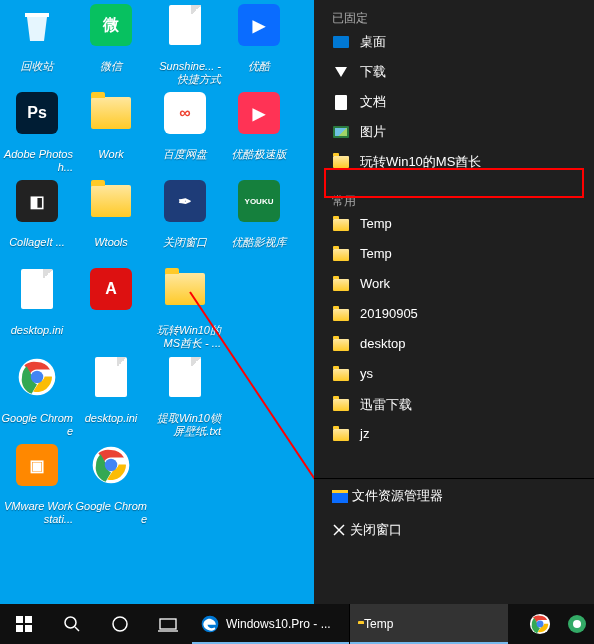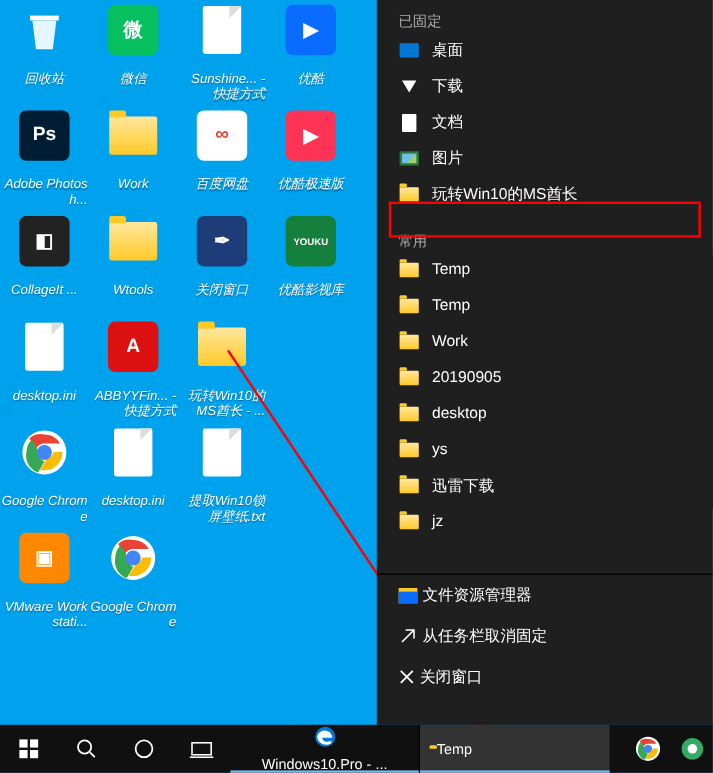--- a/index.html
+++ b/index.html
@@ -126,21 +126,20 @@
       <div class="di">
         <span class="ico">
           <span class="file-ico"></span>
         </span>
         <span class="lbl">desktop.ini</span>
       </div>
       <div class="di">
         <span class="ico">
           <span class="app-ico" style="background:#d11;color:#fff;font-size:16px">A</span>
         </span>
-        <span class="lbl">ABBYYFin... - 快捷方式</span>
       </div>
       <div class="di">
         <span class="ico">
           <span class="folder-ico"></span>
         </span>
         <span class="lbl">玩转Win10的MS酋长 - ...</span>
       </div>
       <div class="di"></div>
       <div class="di">
         <span class="ico">
@@ -288,28 +287,20 @@
           <span class="jico">
             <svg width="16" height="13" viewBox="0 0 16 13">
               <rect width="16" height="13" fill="#ffca28"></rect>
               <rect y="3" width="16" height="10" fill="#0a6cff"></rect>
             </svg>
           </span>
           <span>文件资源管理器</span>
         </div>
         <div class="jl-sys">
           <span class="jico">
-            <svg width="16" height="16" viewBox="0 0 16 16" fill="none" stroke="#fff" stroke-width="1.3">
-              <path d="M3 13L13 3M6 3h7v7"></path>
-            </svg>
-          </span>
-          <span>从任务栏取消固定</span>
-        </div>
-        <div class="jl-sys">
-          <span class="jico">
             <svg width="14" height="14" viewBox="0 0 14 14" stroke="#fff" stroke-width="1.5">
               <line x1="2" y1="2" x2="12" y2="12"></line>
               <line x1="12" y1="2" x2="2" y2="12"></line>
             </svg>
           </span>
           <span>关闭窗口</span>
         </div>
       </div>
     <div class="jl-highlight" style="left:10px; top:168px; width:260px; height:30px;"></div>
   </div>
@@ -333,21 +324,21 @@
       <svg width="18" height="18" viewBox="0 0 18 18" fill="none" stroke="#fff" stroke-width="1.5">
           <circle cx="9" cy="9" r="7"></circle>
         </svg>
     </div>
     <div class="tb-btn">
       <svg width="20" height="16" viewBox="0 0 20 16" fill="none" stroke="#fff" stroke-width="1.3">
           <rect x="2" y="3" width="16" height="10"></rect>
           <line x1="0" y1="15" x2="20" y2="15"></line>
         </svg>
     </div>
-    <div class="tb-app running" style="width:158px; border-right:1px solid #000;flex-direction:column;">
+    <div class="tb-app running" style="width:158px; border-right:1px solid #000;">
       <svg width="20" height="20" viewBox="0 0 24 24">
           <circle cx="12" cy="12" r="10" fill="#0078d4"></circle>
           <path d="M4 13c0-5 5-8 9-7 4 1 6 4 6 7H9c.3 3 3 4 5 4 2 0 3.5-1 3.5-1l1 2s-2 2-5 2c-5 0-9-3.5-9.5-7z" fill="#fff"></path>
         </svg>
       <span>Windows10.Pro - ...</span>
     </div>
     <div class="tb-app running active" style="width:158px;">
       <span class="jico"><span class="jl-folder"></span></span>
       <span>Temp</span>
     </div>

